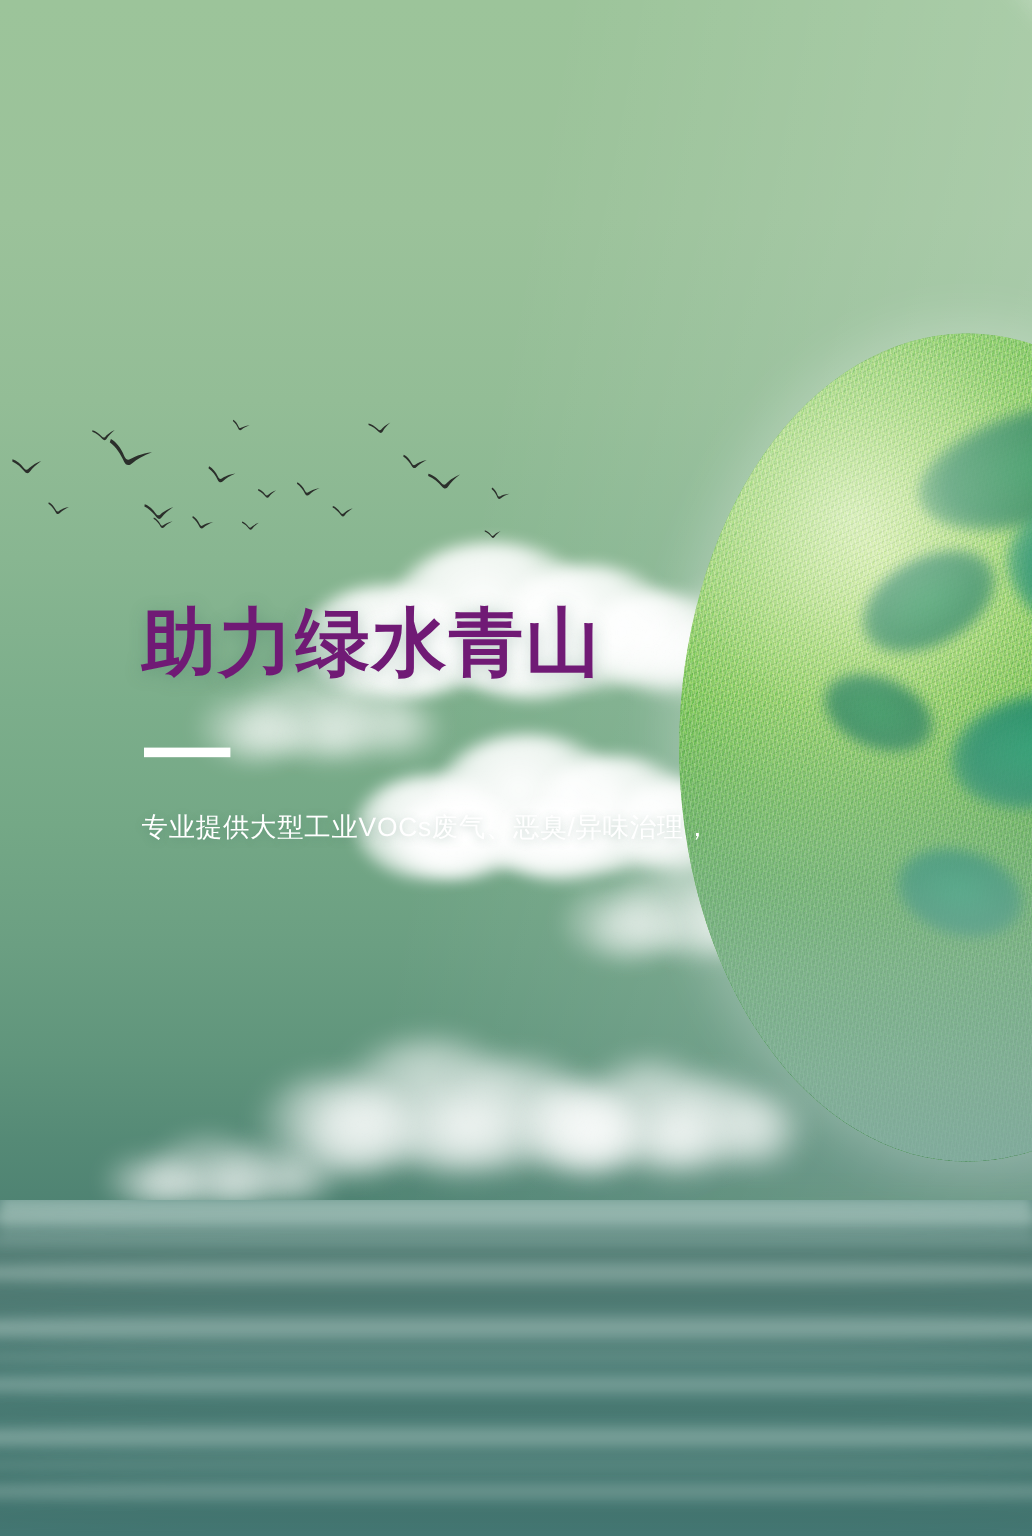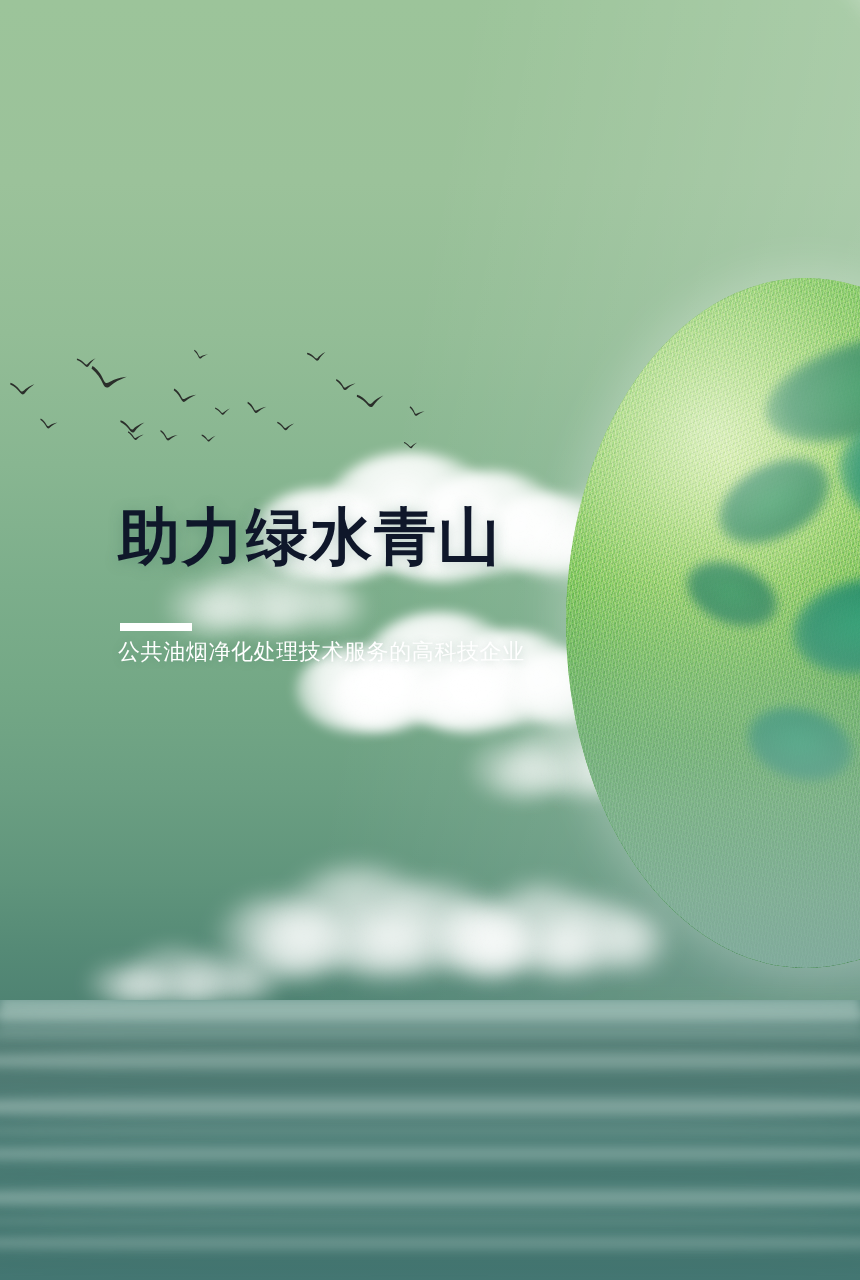--- a/index.html
+++ b/index.html
@@ -155,21 +155,21 @@
   .birds{position:absolute;left:0;top:0;width:860px;height:1010px;pointer-events:none;}
   .bird{position:absolute;}
   .bird svg{display:block;overflow:visible;}
 
   
   .copy{
     position:absolute;left:118px;top:495px;width:620px;
   }
   .headline{
     margin:0;
-    color:#0f172a;
+    color:#701a75;
     font-size:62px;
     line-height:84px;
     font-weight:700;
     letter-spacing:2px;
     text-shadow:0 2px 14px rgba(60,110,90,.34);
     white-space:nowrap;
   }
   .rule{
     width:72px;height:8px;background:#ffffff;
     margin:44px 0 0 2px;
@@ -397,16 +397,16 @@
       <div class="bird" style="left: 398px; top: 437px; transform: scale(0.55) rotate(-7deg);">
         <svg width="26" height="15" viewBox="0 0 26 15">
           <path d="M1 1.4 C4.2 2.6 7.4 5.9 9.6 9.6 C10.6 11.3 11.8 11.9 13.2 10.9 C15.4 9.2 18.6 7.0 24.6 5.4 C20.2 7.9 16.8 10.4 14.6 13.0 C12.9 15.0 11.2 14.7 9.9 12.7 C7.6 9.0 4.5 5.4 0.6 3.2 Z" fill="#2b2f2b"></path>
         </svg>
       </div>
     </div>
 
   <div class="copy">
     <h1 class="headline">助力绿水青山</h1>
     <div class="rule"></div>
-    <p class="sub" style="margin-top:0">公共油烟净化处理技术服务的高科技企业</p>
+    <p class="sub">专业提供大型工业VOCs废气、恶臭/异味治理，</p>
   </div>
 
 </div>
 
 </body></html>

